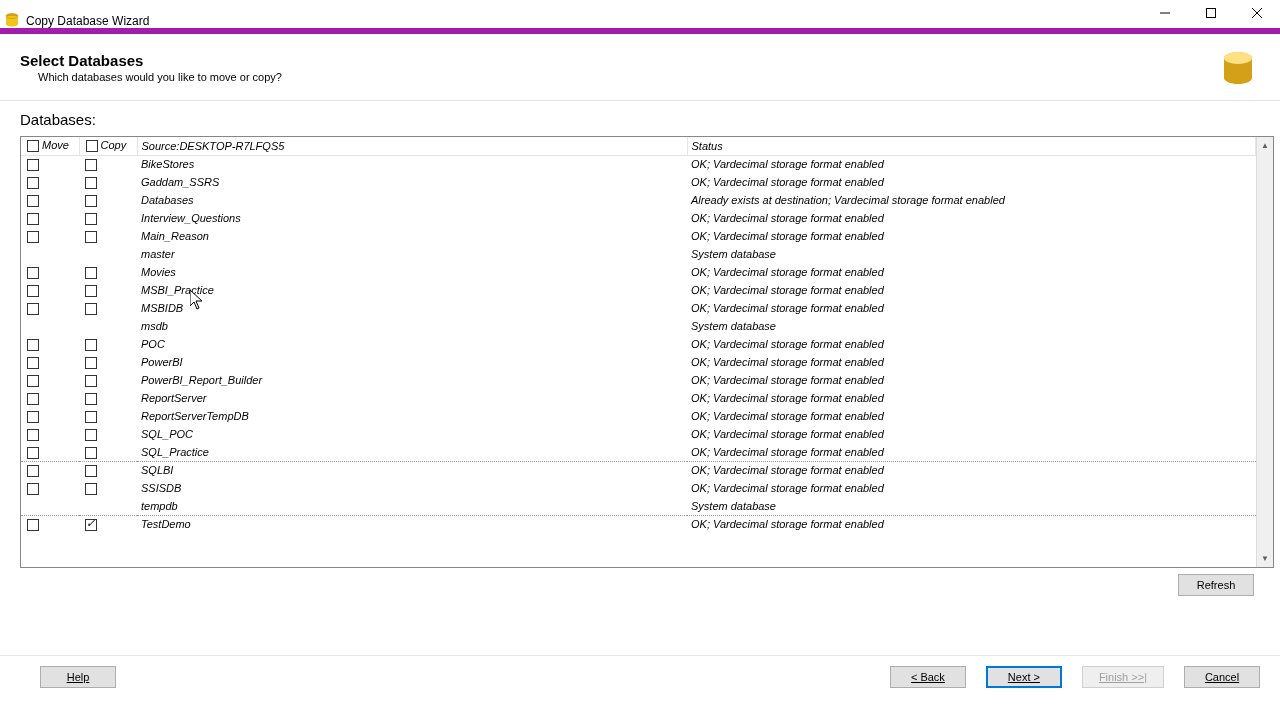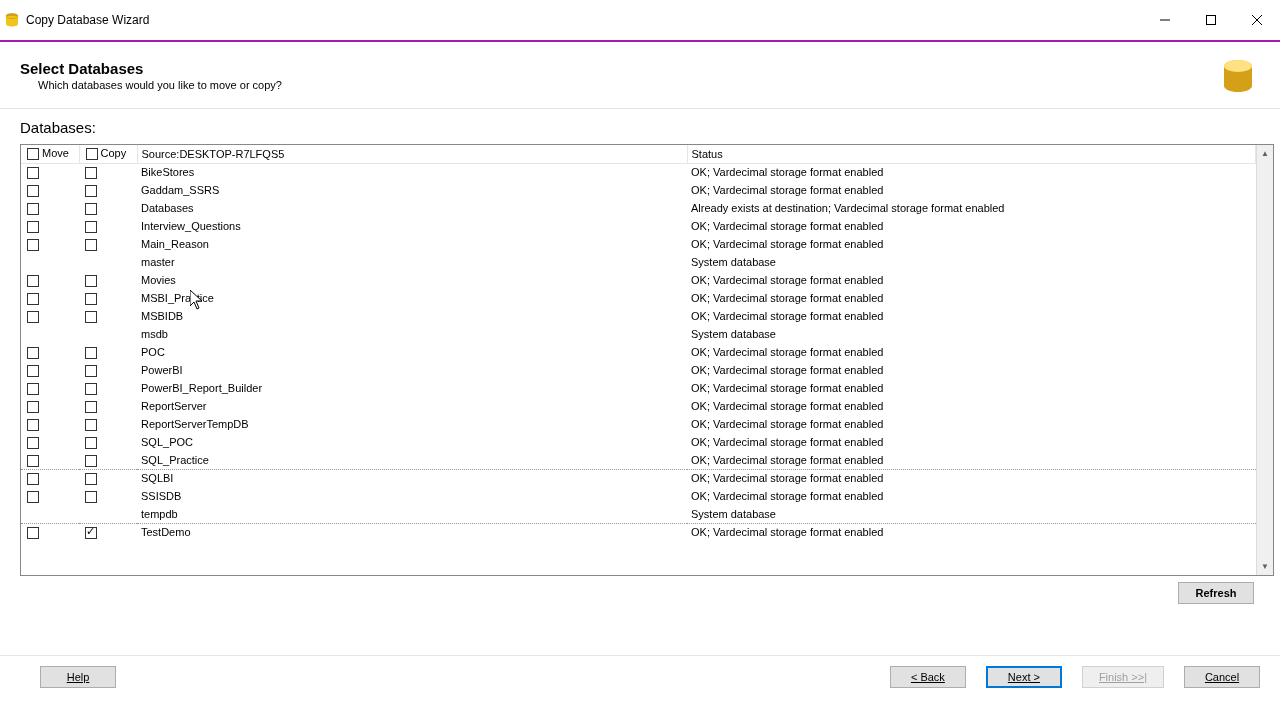--- a/index.html
+++ b/index.html
@@ -1,54 +1,54 @@
 <!DOCTYPE html>
 <html><head>
 <meta charset="utf-8">
 <style>
 * { box-sizing: border-box; margin: 0; padding: 0; font-family: "Segoe UI", Tahoma, sans-serif; }
 html, body { width: 1280px; height: 720px; overflow: hidden; background: #fff; }
 
-.titlebar { height: 42px; background: #fff; display: flex; align-items: center; border-bottom: 2px solid #a21caf; }
+.titlebar { height: 34px; background: #fff; display: flex; align-items: flex-end; border-bottom: 6px solid #a21caf; }
 .titlebar .app-icon { width: 16px; height: 16px; margin-left: 4px; margin-right: 6px; display: inline-flex; align-items: center; justify-content: center; }
 .titlebar .title { font-size: 12px; color: #000; }
 .titlebar .spacer { flex: 1; }
 .win-btn { width: 46px; height: 30px; display: flex; align-items: center; justify-content: center; font-size: 10px; font-family: "Segoe MDL2 Assets", sans-serif; color: #000; }
 
 .header-area { padding: 10px 18px 8px 20px; display: flex; align-items: flex-start; border-bottom: 1px solid #e5e5e5; }
 .header-text { flex: 1; }
 .header-title { font-size: 15px; font-weight: bold; color: #000; margin-top: 8px; }
 .header-sub { font-size: 11px; color: #000; padding-left: 18px; margin-top: 2px; }
 .header-icon { width: 48px; height: 48px; }
 
 .body-area { padding: 10px 6px 6px 20px; }
 .label-databases { font-size: 15px; color: #000; margin-bottom: 8px; }
 
-.grid-wrap { border: 1px solid #828790; height: 432px; position: relative; display: flex; }
+.grid-wrap { border: 1px solid #828790; height: 432px; position: relative; display: flex; font-style: italic; }
 .grid-inner { flex: 1; overflow: hidden; }
 .scrollbar { width: 17px; background: #f0f0f0; border-left: 1px solid #dcdcdc; position: relative; }
 .scrollbar .arrow { width: 100%; height: 17px; display: flex; align-items: center; justify-content: center; font-size: 8px; color: #606060; background: #f0f0f0; }
 .scrollbar .track { position: absolute; top: 17px; bottom: 17px; left: 0; right: 0; }
 .scrollbar .arrow.down { position: absolute; bottom: 0; left: 0; right: 0; }
 
 table { border-collapse: collapse; width: 100%; table-layout: fixed; }
 th { background: #fff; font-weight: normal; font-size: 11px; text-align: left; padding: 2px 4px; border-right: 1px solid #e5e5e5; border-bottom: 1px solid #e5e5e5; height: 18px; }
 td { font-size: 11px; padding: 1px 4px; height: 18px; vertical-align: middle; border-bottom: 1px dotted transparent; }
 tr.dotted td { border-bottom: 1px dotted #999; }
 
 col.move { width: 58px; }
 col.copy { width: 58px; }
 col.source { width: 550px; }
 col.status { width: auto; }
 
 .chk { width: 12px; height: 12px; border: 1px solid #333; display: inline-block; vertical-align: middle; background: #fff; position: relative; }
 .chk.checked::after { content: "✓"; position: absolute; top: -3px; left: 0; font-size: 11px; color: #000; }
 th .chk, td .chk { margin-left: 2px; }
 
-.refresh-row { display: flex; justify-content: flex-end; padding: 6px 20px 0 0; font-weight: bold; }
+.refresh-row { display: flex; justify-content: flex-end; padding: 6px 20px 0 0; }
 .btn { font-size: 11px; border: 1px solid #adadad; background: #e1e1e1; padding: 4px 16px; min-width: 76px; text-align: center; cursor: default; }
 .btn.default { border: 2px solid #0078d7; padding: 3px 15px; }
 .btn.disabled { color: #a0a0a0; border-color: #d0d0d0; background: #efefef; }
 
 .footer { position: absolute; left: 0; right: 0; bottom: 22px; padding: 10px 20px; border-top: 1px solid #e5e5e5; display: flex; align-items: center; }
 .footer .spacer { flex: 1; }
 .footer .btn { margin-left: 20px; min-width: 76px; text-decoration: underline; }
 .footer .help { min-width: 76px; }
 
 .cursor { position: absolute; left: 190px; top: 290px; width: 16px; height: 22px; pointer-events: none; z-index: 999; }

